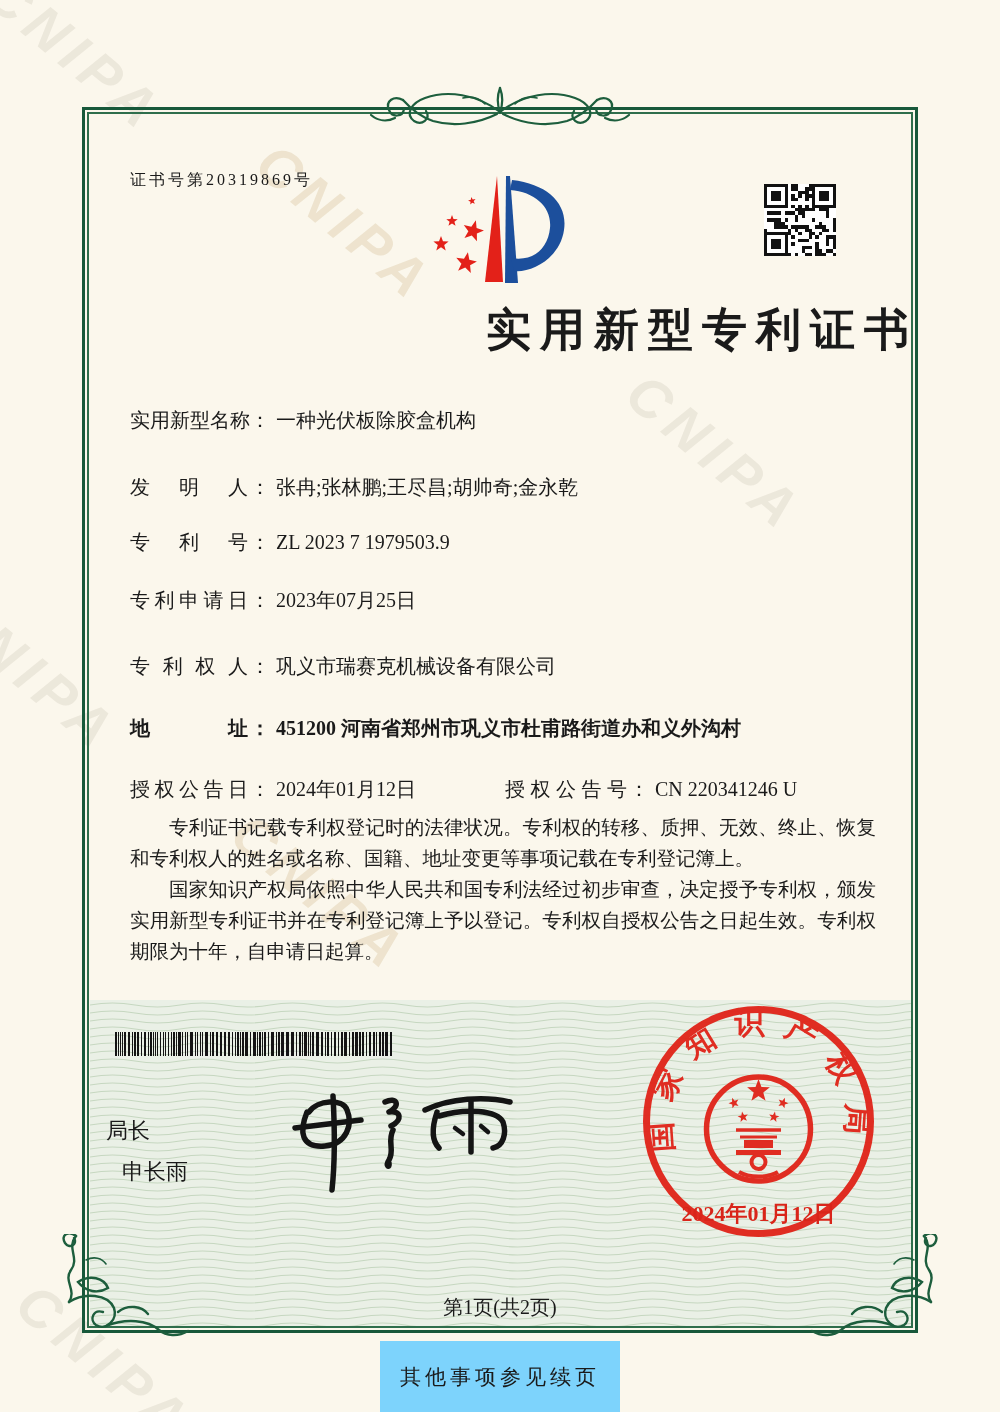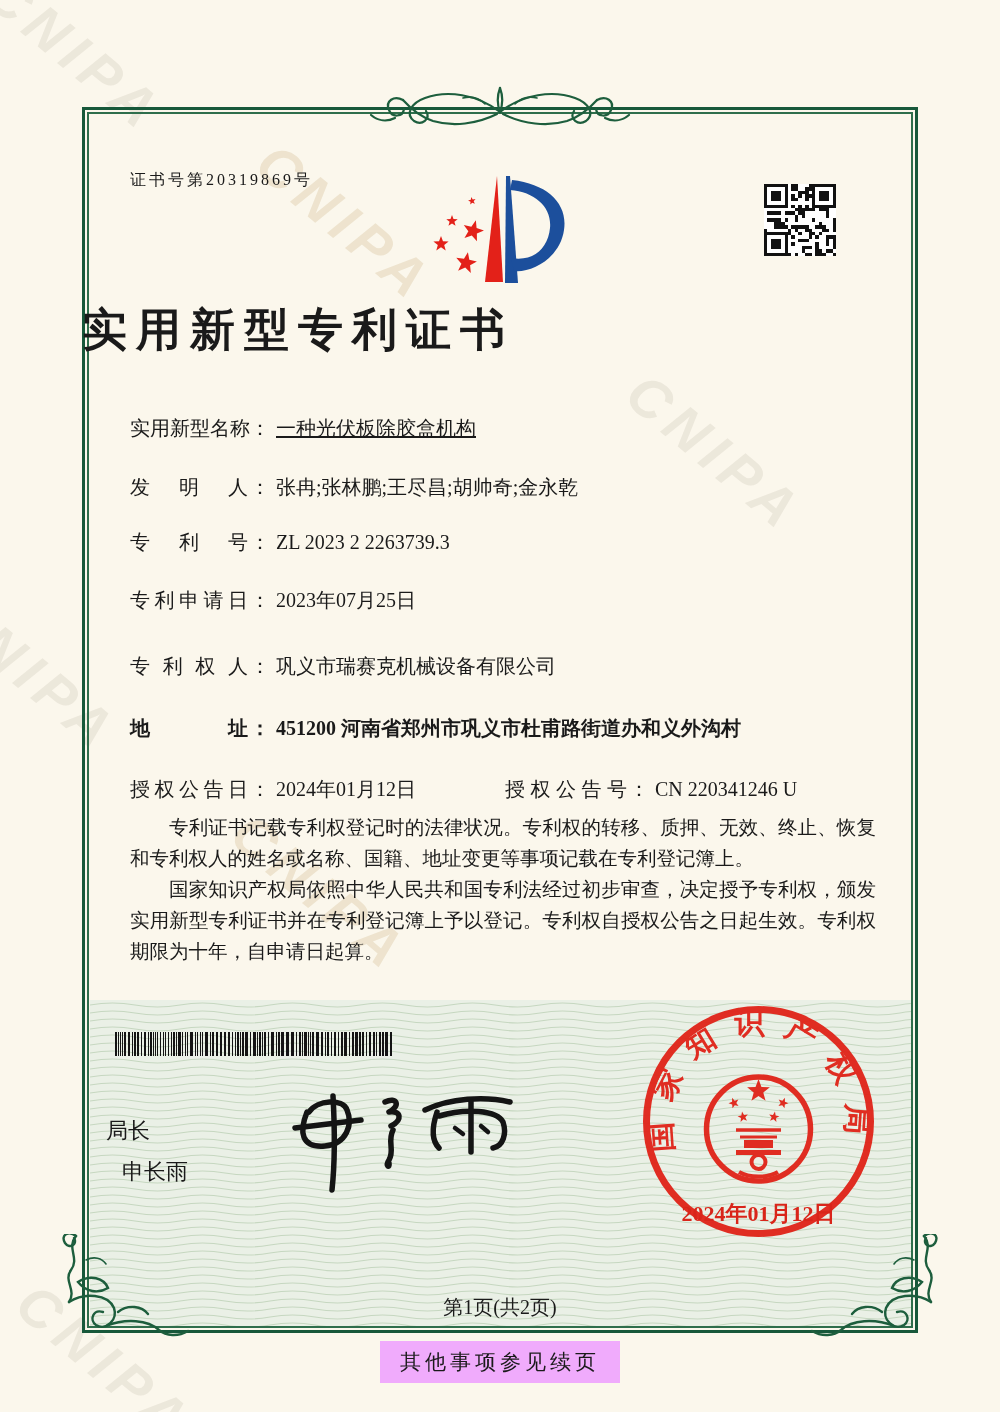--- a/index.html
+++ b/index.html
@@ -20,21 +20,21 @@
   .orn-top{position:absolute;left:365px;top:82px;width:270px;height:56px;}
   .orn-corner{position:absolute;width:138px;height:112px;}
   .orn-bl{left:56px;top:1234px;}
   .orn-br{left:806px;top:1234px;transform:scaleX(-1);}
   
   .waves{position:absolute;left:90px;top:1000px;width:821px;height:326px;}
   
   .cert-no{position:absolute;left:130px;top:170px;font-size:16px;letter-spacing:3px;}
   .logo{position:absolute;left:428px;top:170px;width:140px;height:118px;}
   .qr{position:absolute;left:764px;top:184px;width:72px;height:72px;background:#fff;}
-  .title{position:absolute;left:82px;top:300px;width:836px;text-align:left;
+  .title{position:absolute;left:82px;top:300px;width:836px;text-align:right;
          font-size:45px;font-weight:bold;letter-spacing:9px;}
   
   .fields{position:absolute;left:130px;top:403px;width:748px;font-size:20px;}
   .frow{position:absolute;left:0;width:748px;white-space:nowrap;}
   .f-label{display:inline-block;width:118px;text-align:justify;text-align-last:justify;vertical-align:top;}
   .f-colon{display:inline-block;margin:0 6px 0 2px;}
   .f-group2{position:absolute;left:375px;top:0;}
   
   .body-text{position:absolute;left:130px;top:812px;width:746px;font-size:19.5px;
              line-height:31px;text-align:justify;}
@@ -44,21 +44,21 @@
   .signer-title{position:absolute;left:106px;top:1116px;font-size:22px;
                 font-family:"Liberation Sans","DejaVu Sans",sans-serif;}
   .signer-name{position:absolute;left:122px;top:1157px;font-size:22px;
                font-family:"Liberation Sans","DejaVu Sans",sans-serif;}
   .signature{position:absolute;left:285px;top:1072px;width:240px;height:130px;}
   .seal{position:absolute;left:640px;top:1003px;width:237px;height:237px;opacity:.95;}
   .seal-date{position:absolute;left:640px;top:1199px;width:237px;text-align:center;
              font-size:22px;font-weight:bold;color:#d9251a;}
   .page-num{position:absolute;left:82px;top:1294px;width:836px;text-align:center;font-size:20px;}
   .footer-note{position:absolute;left:50%;top:1341px;transform:translateX(-50%);
-               background:#f0abfc;padding:7px 20px;font-size:21px;letter-spacing:4px;white-space:nowrap;}
+               background:#7dd3fc;padding:22px 20px;font-size:21px;letter-spacing:4px;white-space:nowrap;}
 </style>
 </head>
 <body>
 
 <div class="wm wm-gray" style="left:-30px;top:20px;">CNIPA</div>
 <div class="wm wm-tan" style="left:240px;top:190px;">CNIPA</div>
 <div class="wm wm-gray" style="left:610px;top:420px;">CNIPA</div>
 <div class="wm wm-gray" style="left:-75px;top:640px;">CNIPA</div>
 <div class="wm wm-tan" style="left:215px;top:860px;">CNIPA</div>
 <div class="wm wm-light" style="left:560px;top:1095px;">CNIPA</div>
@@ -375,28 +375,28 @@
     <rect x="13" y="20" width="1" height="1" fill="#111"></rect>
     <rect x="15" y="20" width="1" height="1" fill="#111"></rect>
     <rect x="16" y="20" width="1" height="1" fill="#111"></rect>
     <rect x="17" y="20" width="1" height="1" fill="#111"></rect>
     <rect x="20" y="20" width="1" height="1" fill="#111"></rect>
   </svg>
 
 <div class="title">实用新型专利证书</div>
 
 <div class="fields">
-  <div class="frow" style="top:12px;text-decoration:underline;">
+  <div class="frow" style="top:4px;">
     <span class="f-label">实用新型名称</span><span class="f-colon">：</span><span>一种光伏板除胶盒机构</span>
   </div>
   <div class="frow" style="top:63px;margin-top:8px;">
     <span class="f-label">发明人</span><span class="f-colon">：</span><span>张冉;张林鹏;王尽昌;胡帅奇;金永乾</span>
   </div>
   <div class="frow" style="top:126px;">
-    <span class="f-label">专利号</span><span class="f-colon">：</span><span>ZL 2023 2 2263739.3</span>
+    <span class="f-label">专利号</span><span class="f-colon">：</span><span>ZL 2023 7 1979503.9</span>
   </div>
   <div class="frow" style="top:184px;">
     <span class="f-label">专利申请日</span><span class="f-colon">：</span><span>2023年07月25日</span>
   </div>
   <div class="frow" style="top:250px;">
     <span class="f-label">专利权人</span><span class="f-colon">：</span><span>巩义市瑞赛克机械设备有限公司</span>
   </div>
   <div class="frow" style="top:312px;font-weight:bold;">
     <span class="f-label">地址</span><span class="f-colon">：</span><span>451200 河南省郑州市巩义市杜甫路街道办和义外沟村</span>
   </div>

